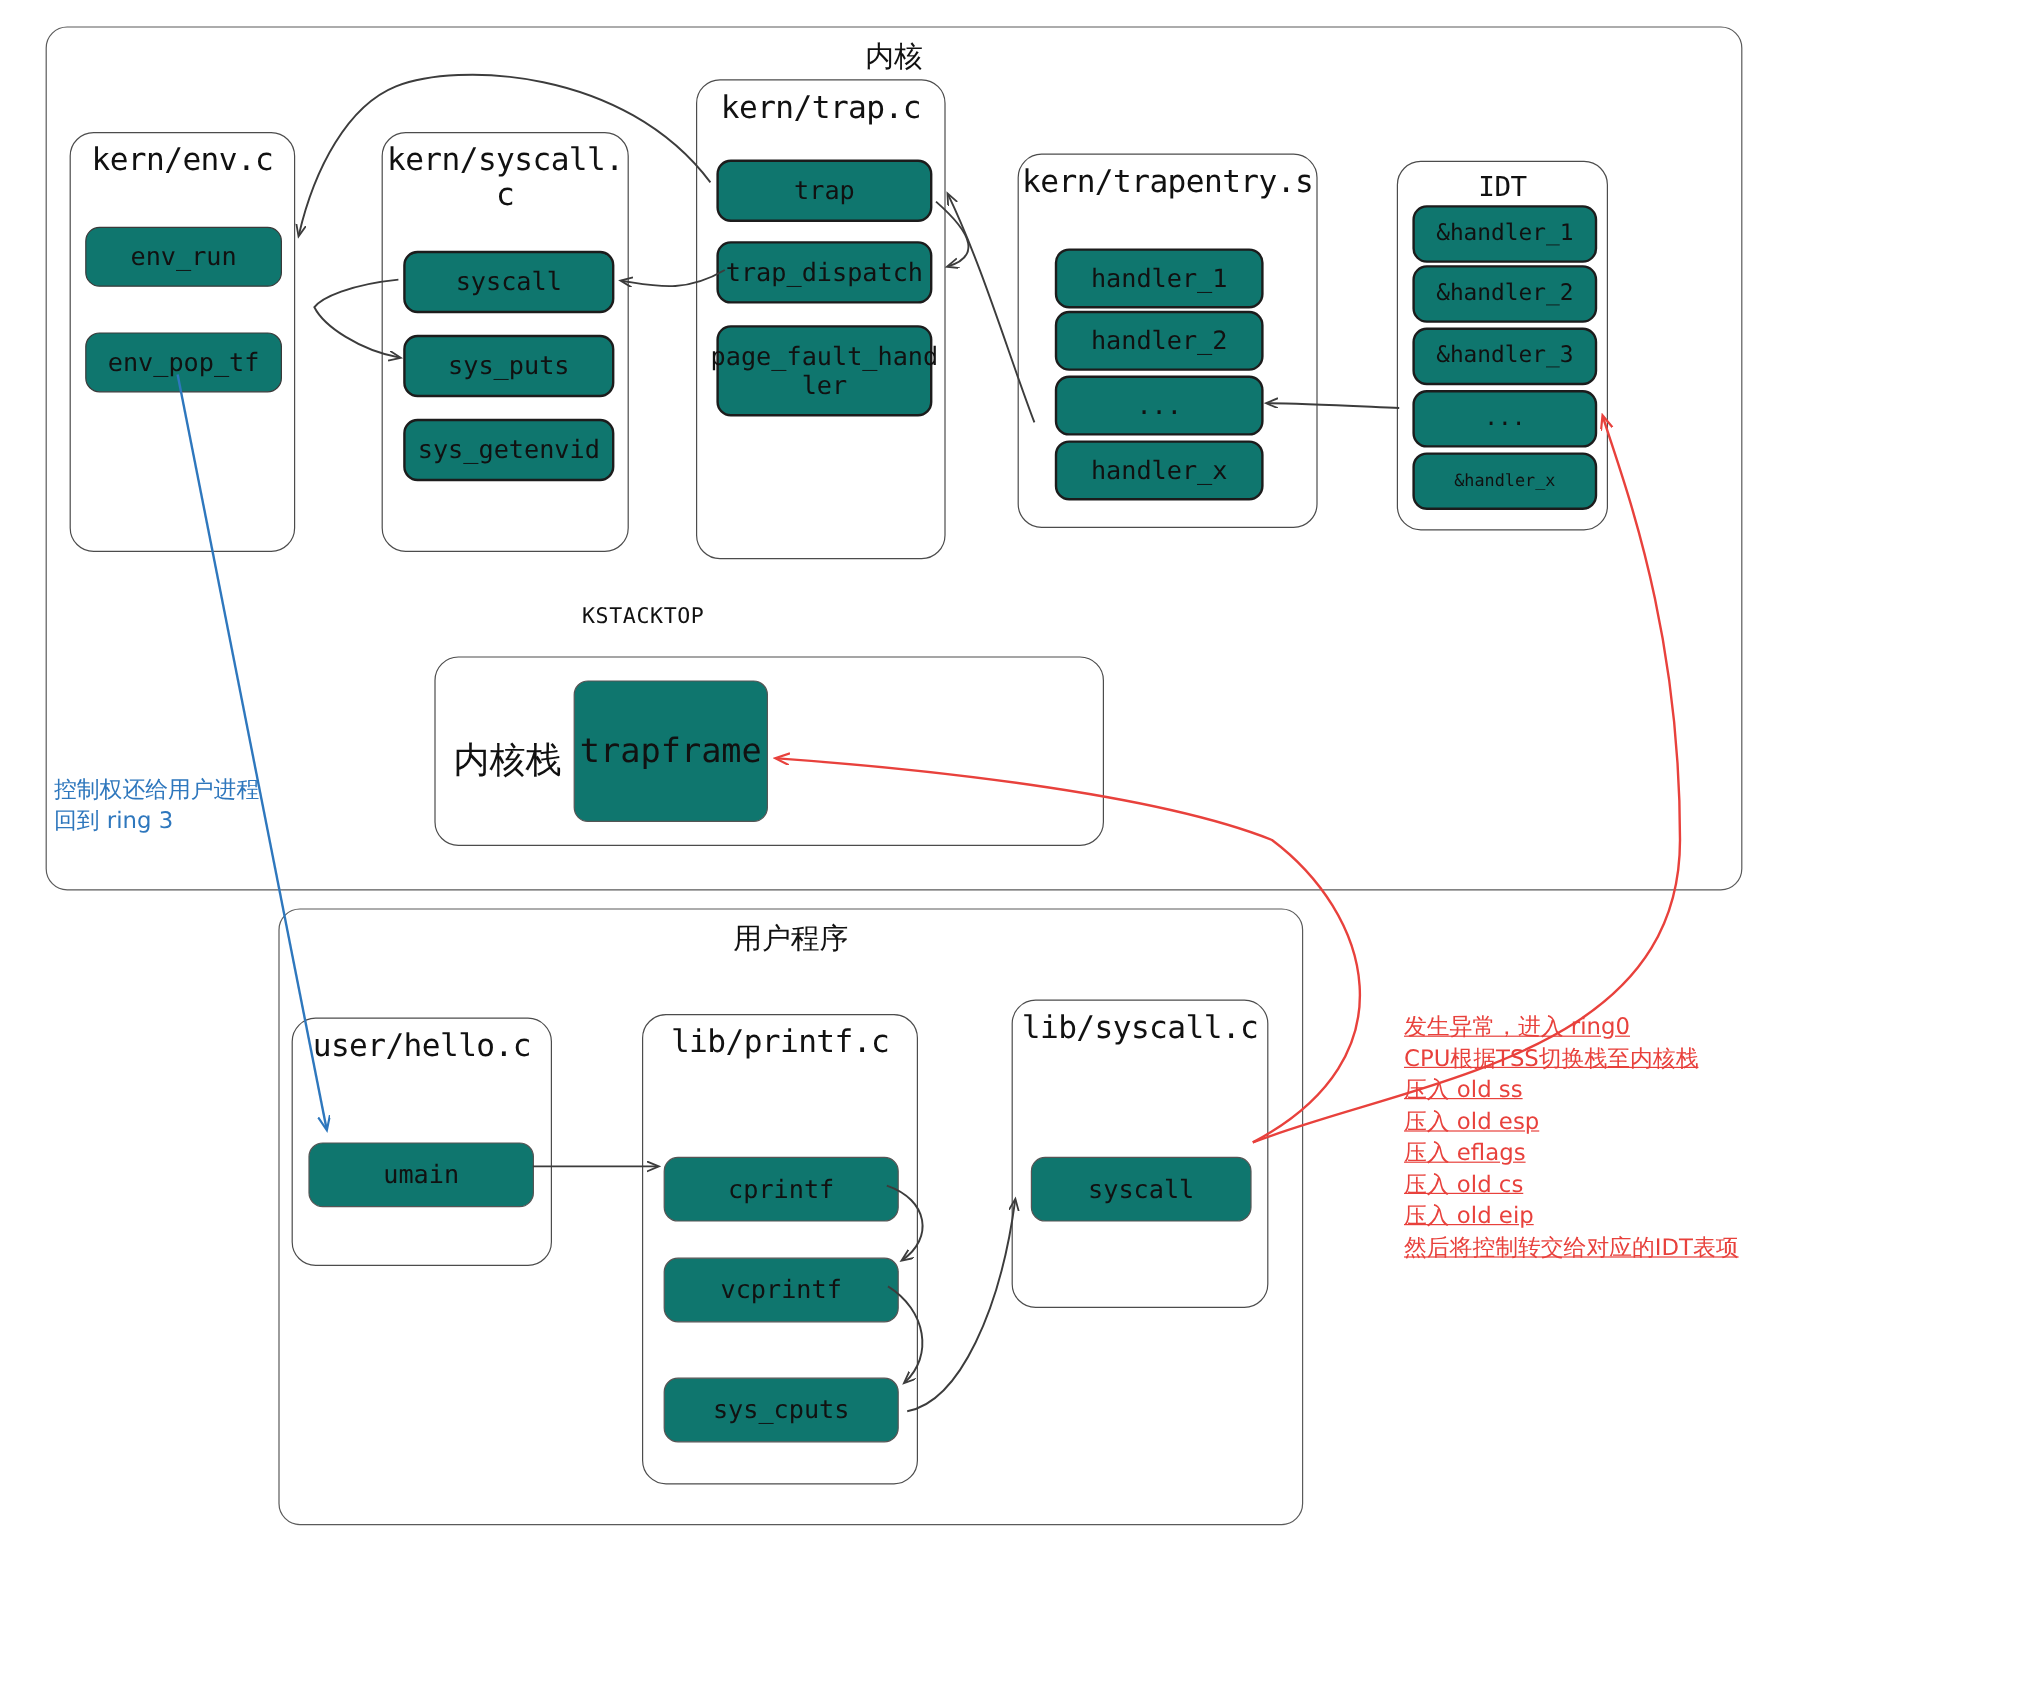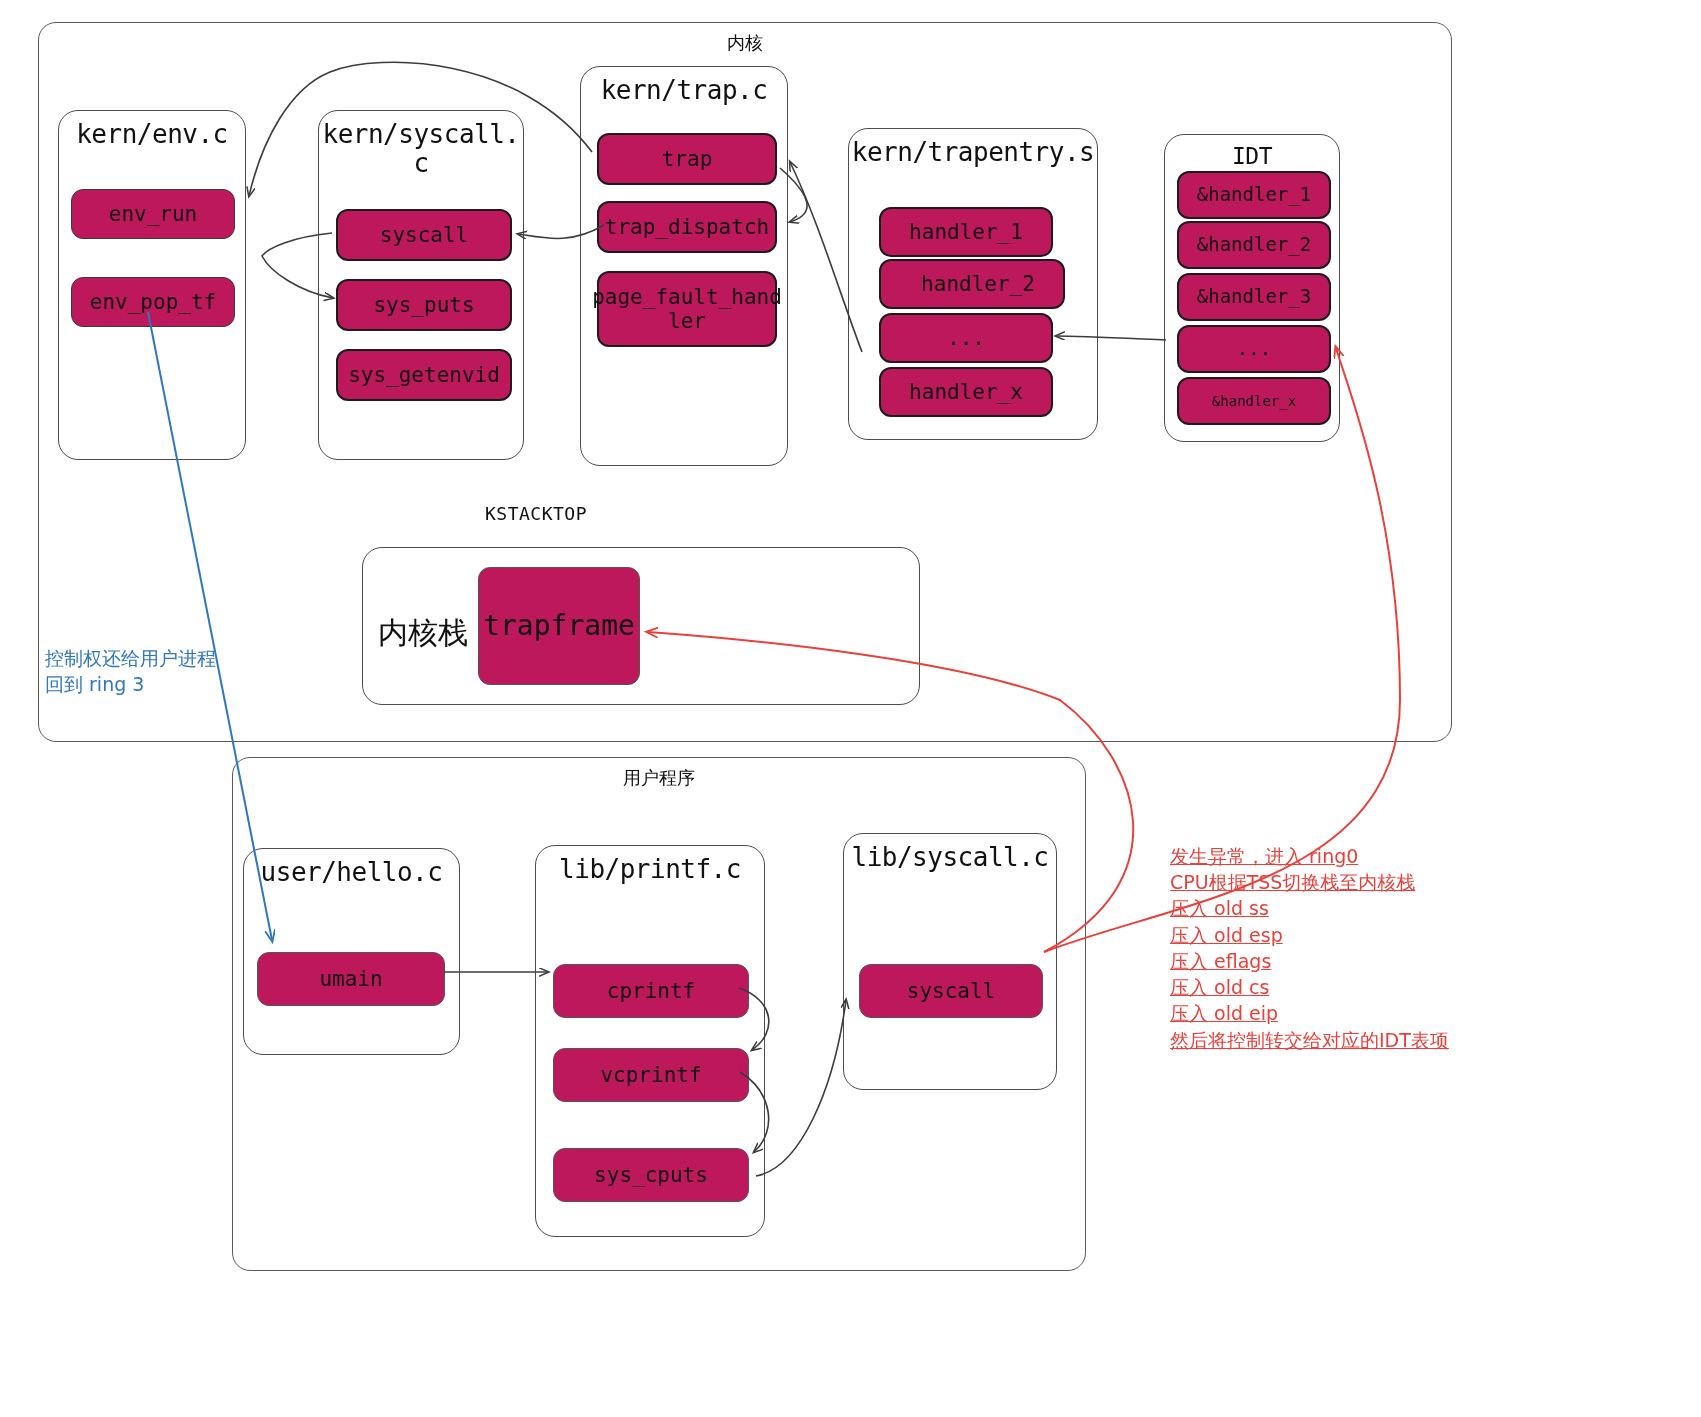--- a/index.html
+++ b/index.html
@@ -10,34 +10,34 @@
   .canvas{position:absolute;inset:0;}
   svg.edges{position:absolute;left:0;top:0;width:1701px;height:1417px;pointer-events:none;}
 
   
   .region{
     position:absolute;border:1.6px solid #5a5a5a;border-radius:18px;background:transparent;
   }
   .region-title{
     position:absolute;top:8px;left:0;width:100%;text-align:center;
     font-family:"DejaVu Sans","Liberation Sans",sans-serif;
-    font-size:18px;color:#111;
+    font-size:24px;color:#111;
   }
 
   .filebox{
     position:absolute;border:1.5px solid #4c4c4c;border-radius:20px;background:transparent;
   }
   .filebox > .fb-title{
     position:absolute;top:9px;left:0;width:100%;text-align:center;
     font-size:26px;color:#111;line-height:1.12;letter-spacing:-0.5px;
   }
   .filebox.small > .fb-title{font-size:23px;}
 
   .node{
-    position:absolute;border:2px solid #1c1c1c;border-radius:12px;background:#be185d;
+    position:absolute;border:2px solid #1c1c1c;border-radius:12px;background:#0f766e;
     display:flex;align-items:center;justify-content:center;text-align:center;
     font-size:21px;color:#111;line-height:1.15;
   }
   .node.thin{border-width:1.5px;border-color:#3a3a3a;}
   .node.thinner{border-width:1.4px;border-color:#555;}
 
   .bigtext{
     position:absolute;font-size:30px;color:#111;
   }
   .cjk{font-family:"DejaVu Sans","Liberation Sans",sans-serif;}
@@ -79,21 +79,21 @@
     <div class="fb-title">kern/trap.c</div>
     <div class="node" style="left:16px;top:66px;width:176px;height:48px;">trap</div>
     <div class="node" style="left:16px;top:134px;width:176px;height:48px;">trap_dispatch</div>
     <div class="node" style="left:16px;top:204px;width:176px;height:72px;white-space:pre;">page_fault_hand
 ler</div>
   </div>
 
   <div class="filebox" style="left:848px;top:128px;width:248px;height:310px;">
     <div class="fb-title">kern/trapentry.s</div>
     <div class="node" style="left:30px;top:78px;width:170px;height:46px;">handler_1</div>
-    <div class="node" style="left:30px;top:130px;width:170px;height:46px;padding-left:12px;">handler_2</div>
+    <div class="node" style="left:30px;top:130px;width:170px;height:46px;">handler_2</div>
     <div class="node" style="left:30px;top:184px;width:170px;height:46px;">...</div>
     <div class="node" style="left:30px;top:238px;width:170px;height:46px;">handler_x</div>
   </div>
 
   <div class="filebox small" style="left:1164px;top:134px;width:174px;height:306px;">
     <div class="fb-title">IDT</div>
     <div class="node" style="left:12px;top:36px;width:150px;height:44px;font-size:19px;">&amp;handler_1</div>
     <div class="node" style="left:12px;top:86px;width:150px;height:44px;font-size:19px;">&amp;handler_2</div>
     <div class="node" style="left:12px;top:138px;width:150px;height:44px;font-size:19px;">&amp;handler_3</div>
     <div class="node" style="left:12px;top:190px;width:150px;height:44px;font-size:19px;">...</div>

